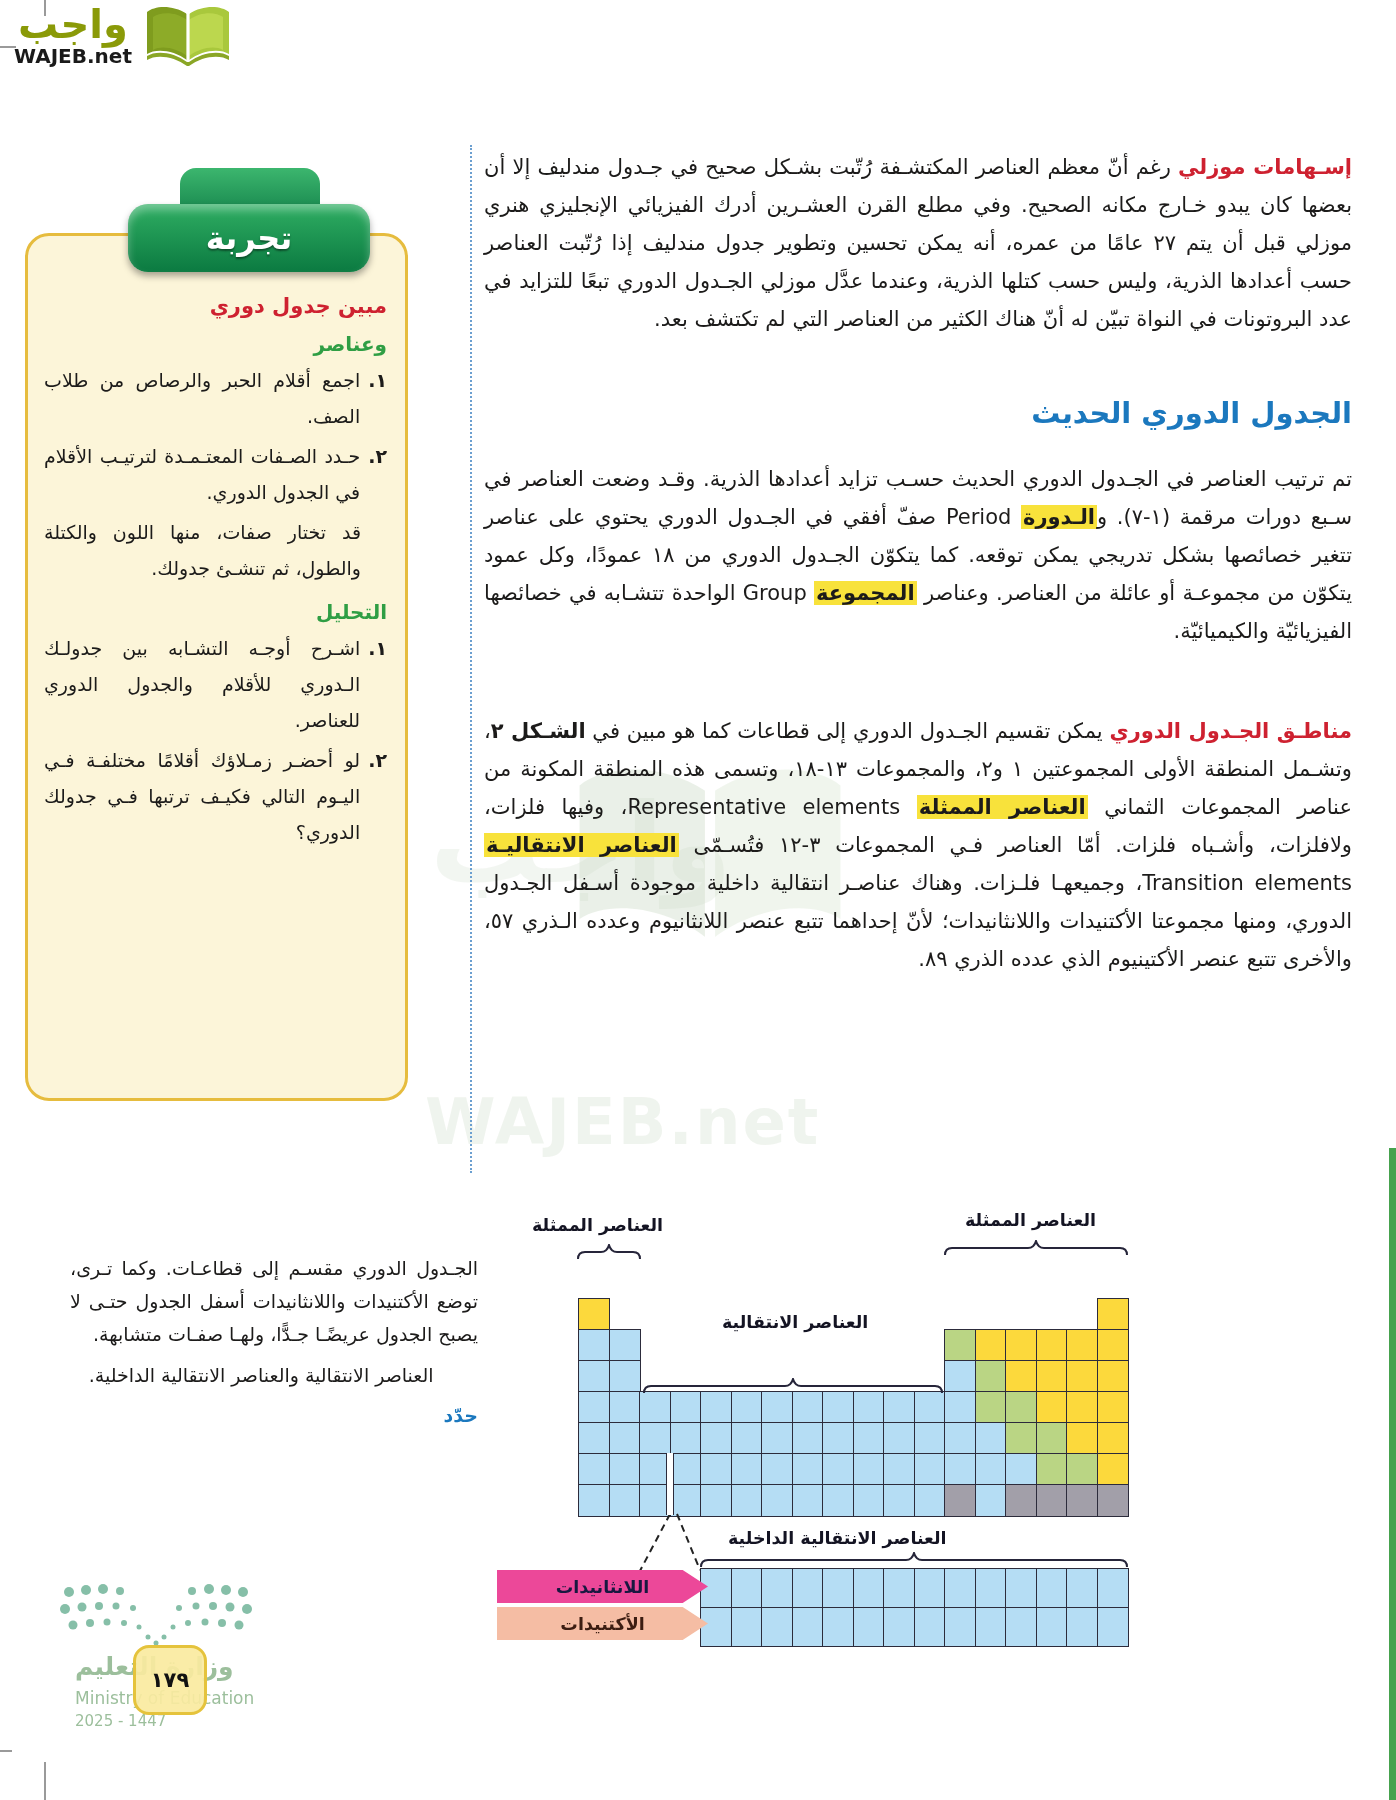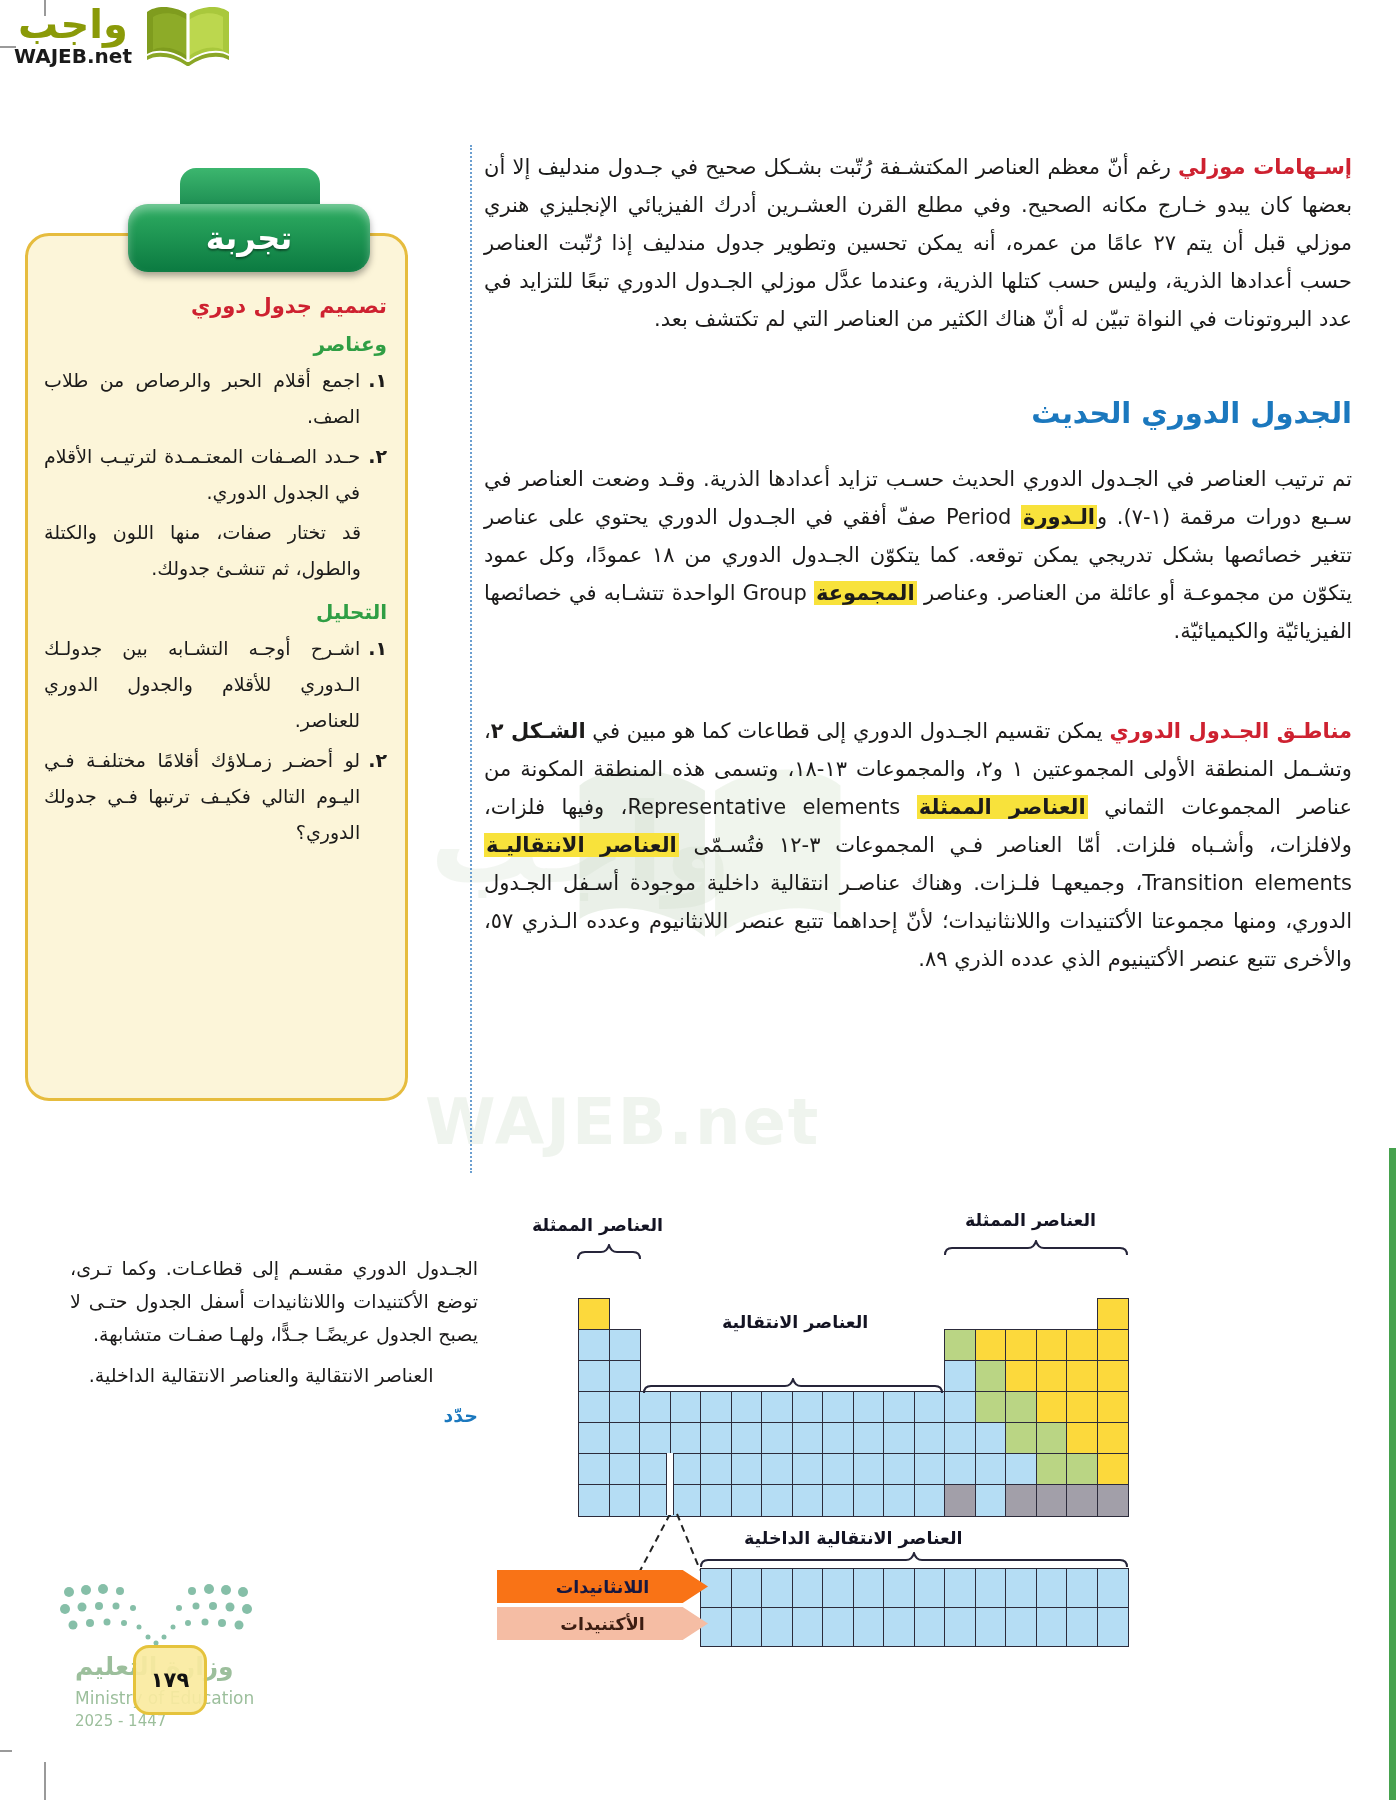--- a/index.html
+++ b/index.html
@@ -48,21 +48,21 @@
   .fig-label{position:absolute;font-size:17.5px;font-weight:bold;color:#141423;direction:rtl;white-space:nowrap;z-index:2;}
   .brace{position:absolute;z-index:2;}
   .pt{position:absolute;z-index:1;}
   .pcell{position:absolute;width:32.2px;height:32.6px;border:1.7px solid #2c2b3b;box-sizing:border-box;}
   .picell{position:absolute;width:32.2px;height:40.2px;border:1.7px solid #2c2b3b;box-sizing:border-box;}
   .slit{position:absolute;left:666px;top:1453px;width:8px;height:62px;background:#fff;
         border-left:1.8px solid #2c2b3b;border-right:1.8px solid #2c2b3b;box-sizing:border-box;z-index:3;}
   .banner{position:absolute;height:33px;display:flex;align-items:center;justify-content:center;
           font-size:17.5px;font-weight:bold;z-index:2;
           clip-path:polygon(0 0,88% 0,100% 50%,88% 100%,0 100%);}
-  .banner.lan{background:#f97316;color:#181840;}
+  .banner.lan{background:#ec4899;color:#181840;}
   .banner.act{background:#f5bda4;color:#3c1d12;}
   .dash-svg{position:absolute;z-index:2;}
   
   .moe{position:absolute;left:55px;top:1580px;z-index:1;}
   .moe-ar{position:absolute;left:75px;top:1652px;font-size:25px;color:#9cbf9c;font-weight:bold;z-index:1;}
   .moe-en{position:absolute;left:75px;top:1688px;font-size:17px;color:#9cbf9c;z-index:1;}
   .moe-yr{position:absolute;left:75px;top:1712px;font-size:15px;color:#9cbf9c;z-index:1;}
   .page-badge{position:absolute;left:133px;top:1645px;width:68px;height:64px;background:rgba(250,234,160,.92);
         border:3px solid #e5c33c;border-radius:16px;display:flex;align-items:center;justify-content:center;
         font-size:21px;font-weight:bold;color:#111;z-index:2;}
@@ -128,21 +128,21 @@
       <span class="red-lead">مناطـق الجـدول الدوري</span><span> يمكن تقسيم الجـدول الدوري إلى قطاعات كما هو مبين في </span><span class="b">الشـكل ٢</span><span>، وتشـمل المنطقة الأولى المجموعتين ١ و٢، والمجموعات ١٣-١٨، وتسمى هذه المنطقة المكونة من عناصر المجموعات الثماني </span><span class="hl">العناصر الممثلة</span><span> Representative elements، وفيها فلزات، ولافلزات، وأشـباه فلزات. أمّا العناصر فـي المجموعات ٣-١٢ فتُسـمّى </span><span class="hl">العناصر الانتقاليـة</span><span> Transition elements، وجميعهـا فلـزات. وهناك عناصـر انتقالية داخلية موجودة أسـفل الجـدول الدوري، ومنها مجموعتا الأكتنيدات واللانثانيدات؛ لأنّ إحداهما تتبع عنصر اللانثانيوم وعدده الـذري ٥٧، والأخرى تتبع عنصر الأكتينيوم الذي عدده الذري ٨٩.</span>
     </p>
   </div>
 
   <div class="exp-badge-top"></div>
   <div class="exp-badge">
     <span>تجربة</span>
   </div>
   <div class="exp-box">
     <div class="exp-content">
-      <div class="exp-title">تصميم جدول دوري</div>
+      <div class="exp-title">مبين جدول دوري</div>
       <div class="exp-h">وعناصر</div>
       <div class="exp-item">
         <span class="exp-num">١.</span>
         <span>اجمع أقلام الحبر والرصاص من طلاب الصف.</span>
       </div>
       <div class="exp-item">
         <span class="exp-num">٢.</span>
         <span>حـدد الصـفات المعتـمـدة لترتيـب الأقلام في الجدول الدوري.</span>
       </div>
       <div class="exp-note">قد تختار صفات، منها اللون والكتلة والطول، ثم تنشـئ جدولك.</div>
@@ -270,21 +270,21 @@
       <div class="pcell" style="left: 335.5px; top: 186px; background: rgb(181, 221, 244);"></div>
       <div class="pcell" style="left: 366px; top: 186px; background: rgb(162, 159, 169);"></div>
       <div class="pcell" style="left: 396.5px; top: 186px; background: rgb(181, 221, 244);"></div>
       <div class="pcell" style="left: 427px; top: 186px; background: rgb(162, 159, 169);"></div>
       <div class="pcell" style="left: 457.5px; top: 186px; background: rgb(162, 159, 169);"></div>
       <div class="pcell" style="left: 488px; top: 186px; background: rgb(162, 159, 169);"></div>
       <div class="pcell" style="left: 518.5px; top: 186px; background: rgb(162, 159, 169);"></div>
     </div>
   <div class="slit"></div>
 
-  <div class="fig-label" style="left:744px;top:1528px;">العناصر الانتقالية الداخلية</div>
+  <div class="fig-label" style="left:728px;top:1528px;">العناصر الانتقالية الداخلية</div>
   <svg class="brace" style="left:700px;top:1552px;" width="428" height="16" viewBox="0 0 428 16">
     <path d="M1 15 Q1 8 8 8 L206 8 Q212 8 214 1 Q216 8 222 8 L420 8 Q427 8 427 15" fill="none" stroke="#26253a" stroke-width="2"></path>
   </svg>
 
   <svg class="dash-svg" style="left:600px;top:1512px;" width="130" height="85" viewBox="0 0 130 85">
     <line x1="70" y1="2" x2="32" y2="74" stroke="#222" stroke-width="2" stroke-dasharray="7 5"></line>
     <line x1="77" y1="2" x2="100" y2="58" stroke="#222" stroke-width="2" stroke-dasharray="7 5"></line>
   </svg>
 
   <div class="banner lan" style="left:497px;top:1570px;width:211px;">

